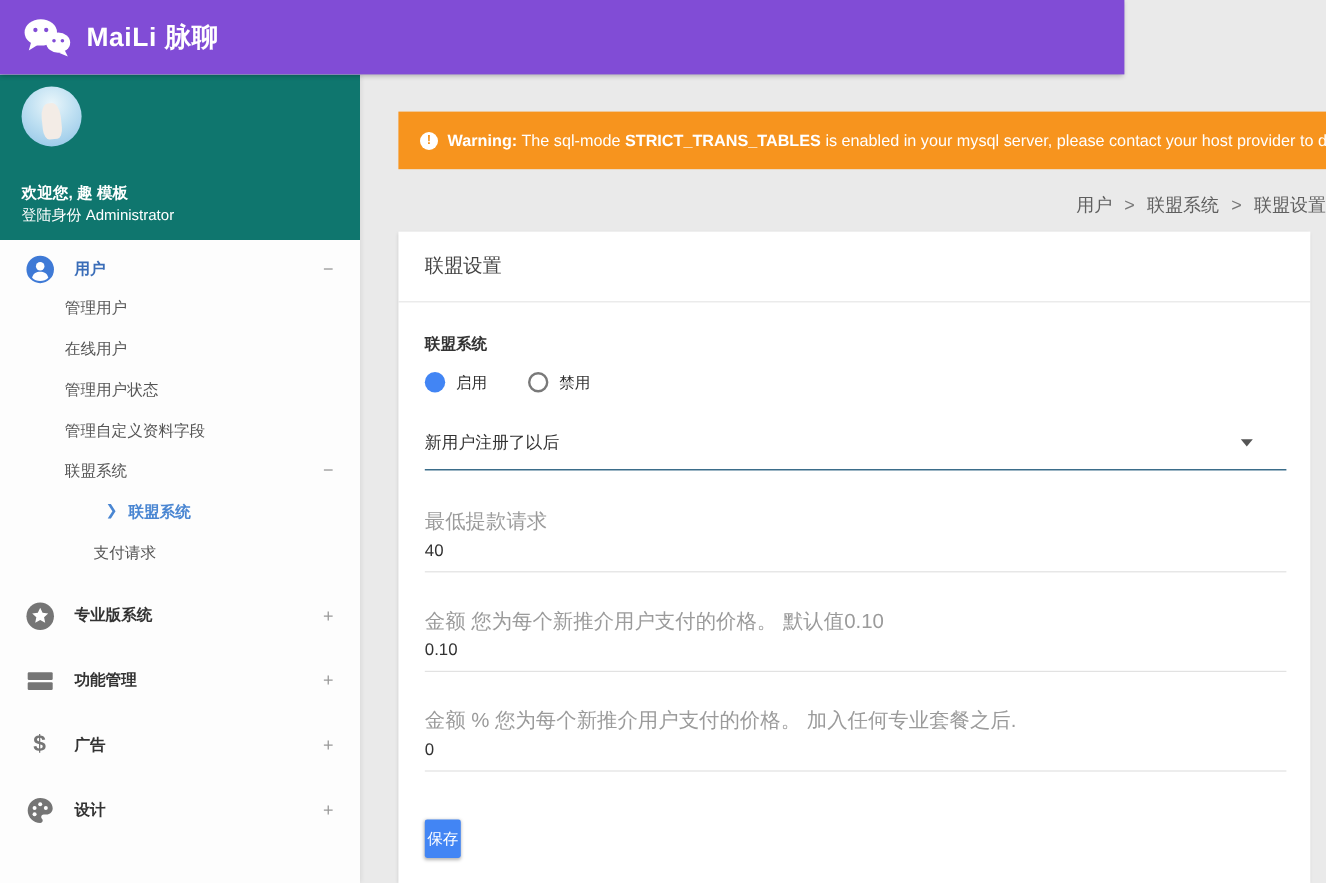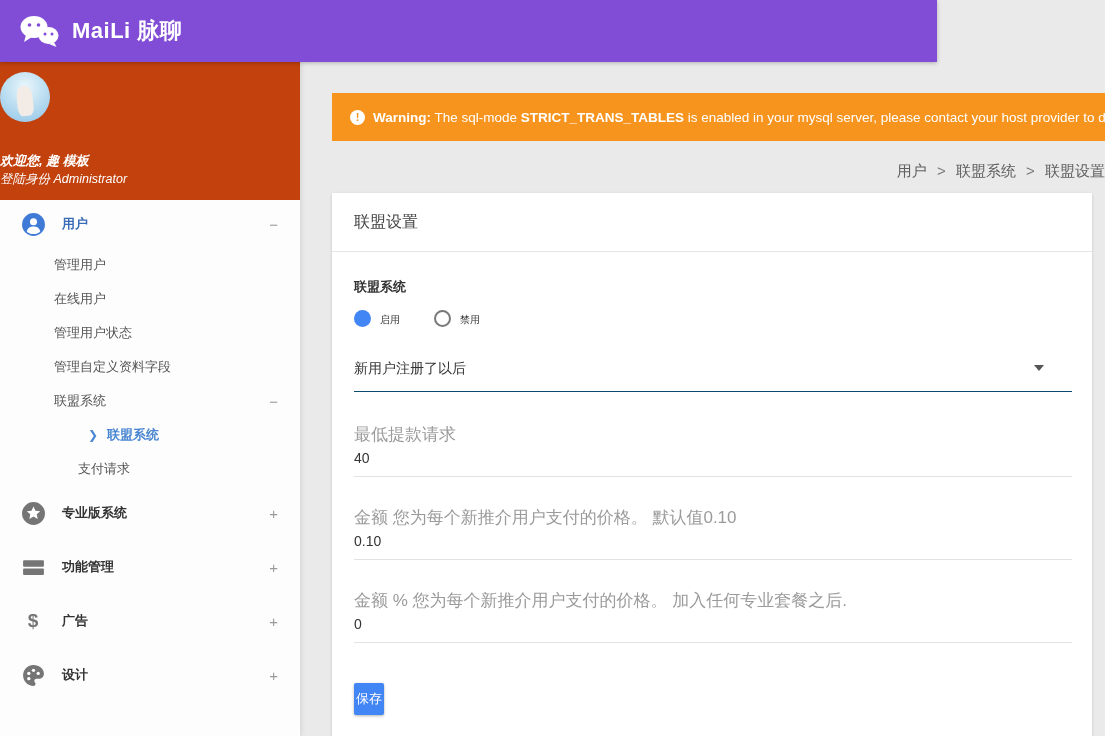--- a/index.html
+++ b/index.html
@@ -10,40 +10,40 @@
   .topbar { position:absolute; left:0; top:0; width:937px; height:62px;
     background:#814cd6; display:flex; align-items:center; padding:0 18px;
     box-shadow:0 1px 4px rgba(0,0,0,.25); z-index:30; }
   .brand { display:flex; align-items:center; gap:12px; }
   .brand-logo { width:42px; height:34px; }
   .brand-name { color:#fff; font-size:22px; font-weight:700; letter-spacing:.5px; }
 
   
   .sidebar { position:absolute; left:0; top:62px; width:300px; height:674px;
     background:#fdfdfd; box-shadow:2px 0 4px rgba(0,0,0,.08); z-index:20; overflow:hidden; }
-  .profile { height:138px; background:#c2410c; padding:10px 0 12px;
-    display:flex; flex-direction:column;font-style:italic; }
+  .profile { height:138px; background:#0f766e; padding:10px 18px 12px;
+    display:flex; flex-direction:column; }
   .avatar { width:50px; height:50px; border-radius:50%;
     background:radial-gradient(circle at 50% 30%, #eaf6fb 0%, #bfe0f2 45%, #8ec2e6 100%);
     position:relative; overflow:hidden; }
   .avatar::after { content:""; position:absolute; left:17px; top:14px; width:16px; height:30px;
     background:#f3ece6; border-radius:40% 40% 30% 30%; transform:rotate(-6deg); }
   .welcome { margin-top:auto; color:#fff; }
   .welcome-line1 { font-size:13px; font-weight:700; line-height:19px; }
   .welcome-line2 { font-size:12.5px; line-height:18px; }
 
   .menu { font-size:13px; color:#555; }
   .menu-header { height:54px; display:flex; align-items:center; padding:0 22px 0 20px; cursor:pointer; }
   .menu-header.first { height:48px; }
   .menu-header .mh-icon { width:26px; height:26px; display:flex; align-items:center;
     justify-content:center; flex:none; }
   .menu-header .mh-label { margin-left:16px; font-weight:700; color:#333; }
   .menu-header .mh-label.blue { color:#3a6db8; }
   .menu-header .mh-toggle { margin-left:auto; color:#9a9a9a; font-size:15px; }
-  .sub-item { height:34px; display:flex; align-items:center; padding-left:54px;
+  .sub-item { height:34px; display:flex; padding-left:54px;
     padding-right:22px; color:#555; cursor:pointer; }
   .sub-item .si-toggle { margin-left:auto; color:#9a9a9a; font-size:15px; }
   .sub-item.lvl2 { padding-left:78px; }
   .sub-item.active { padding-left:88px; color:#4a86d2; font-weight:700; }
   .sub-item.active .chev { color:#4a86d2; margin-right:9px; font-size:12px; font-weight:700; }
   .dollar-glyph { font-size:19px; font-weight:700; color:#757575; }
 
   
   .main { position:absolute; left:300px; top:62px; width:805px; height:674px;
     background:#eaeaea; overflow:hidden; }
@@ -57,21 +57,21 @@
   .breadcrumb { margin:21px 0 0 32px; font-size:15px; color:#5f5f5f;text-align:right; }
   .breadcrumb .sep { margin:0 6px; color:#777; }
 
   .card { margin:12px 13px 0 32px; background:#fff; box-shadow:0 1px 3px rgba(0,0,0,.15); }
   .card-header { padding:19px 22px 18px; font-size:16px; color:#444;
     border-bottom:1px solid #e6e6e6; }
   .card-body { padding:26px 20px 21px 22px; }
 
   .f-label { font-size:13px; font-weight:700; color:#333; }
   .radio-row { display:flex; align-items:center; margin-top:14px; }
-  .radio-opt { display:flex; align-items:flex-end; margin-right:34px; font-size:10px; color:#333; }
+  .radio-opt { display:flex; align-items:flex-start; margin-right:34px; font-size:13px; color:#333; }
   .radio { width:17px; height:17px; border-radius:50%; margin-right:9px; flex:none; }
   .radio.on { background:#4285f4; }
   .radio.off { background:#fff; border:2px solid #797979; }
 
   .select-group { margin-top:32px; }
   .select-row { position:relative; margin-top:13px; padding-bottom:13px;
     border-bottom:1px solid #0c4a6e; }
   .select-value { font-size:14px; color:#333; }
   .caret-down { position:absolute; right:28px; top:6px; width:0; height:0;
     border-left:5px solid transparent; border-right:5px solid transparent;

